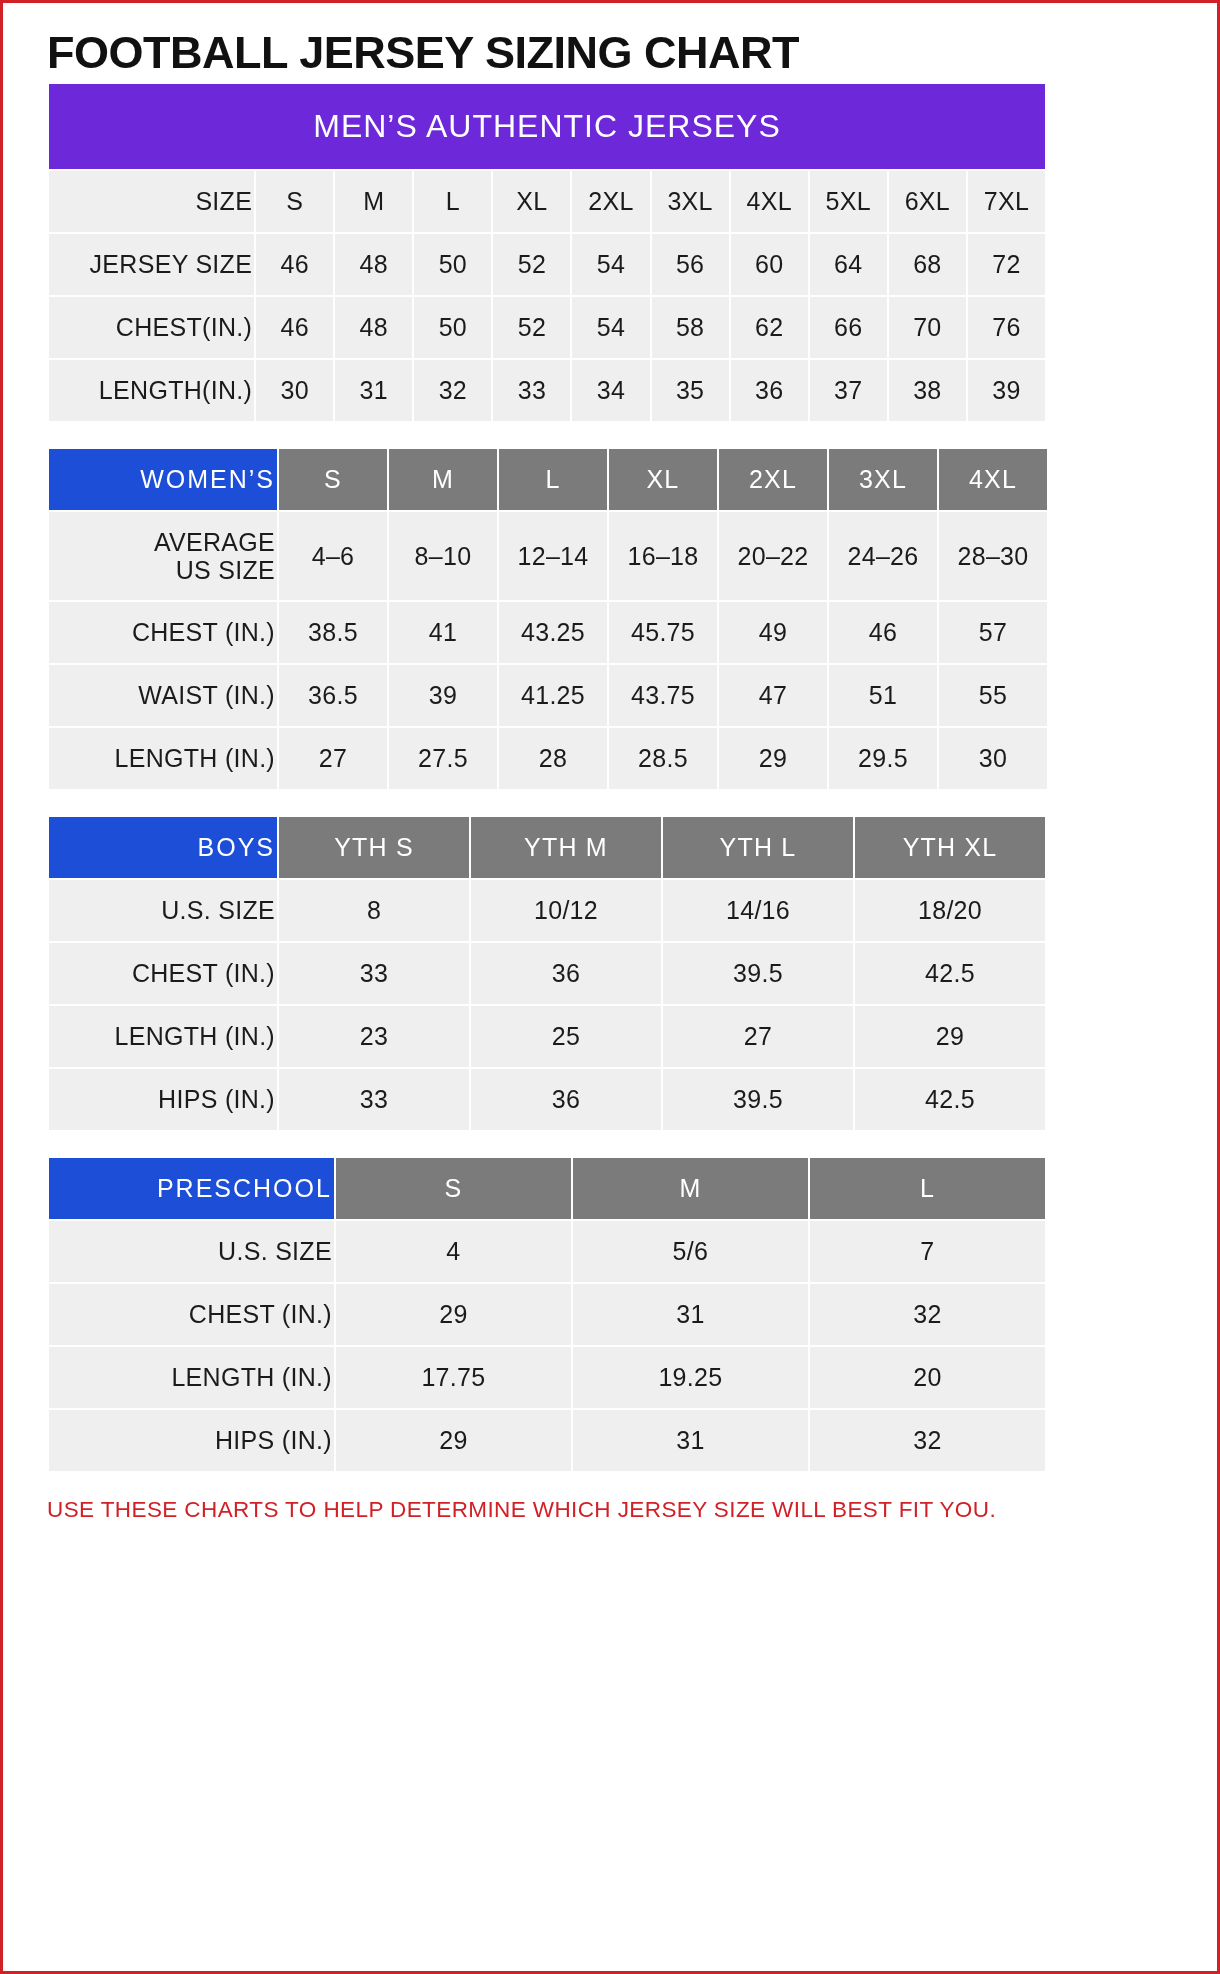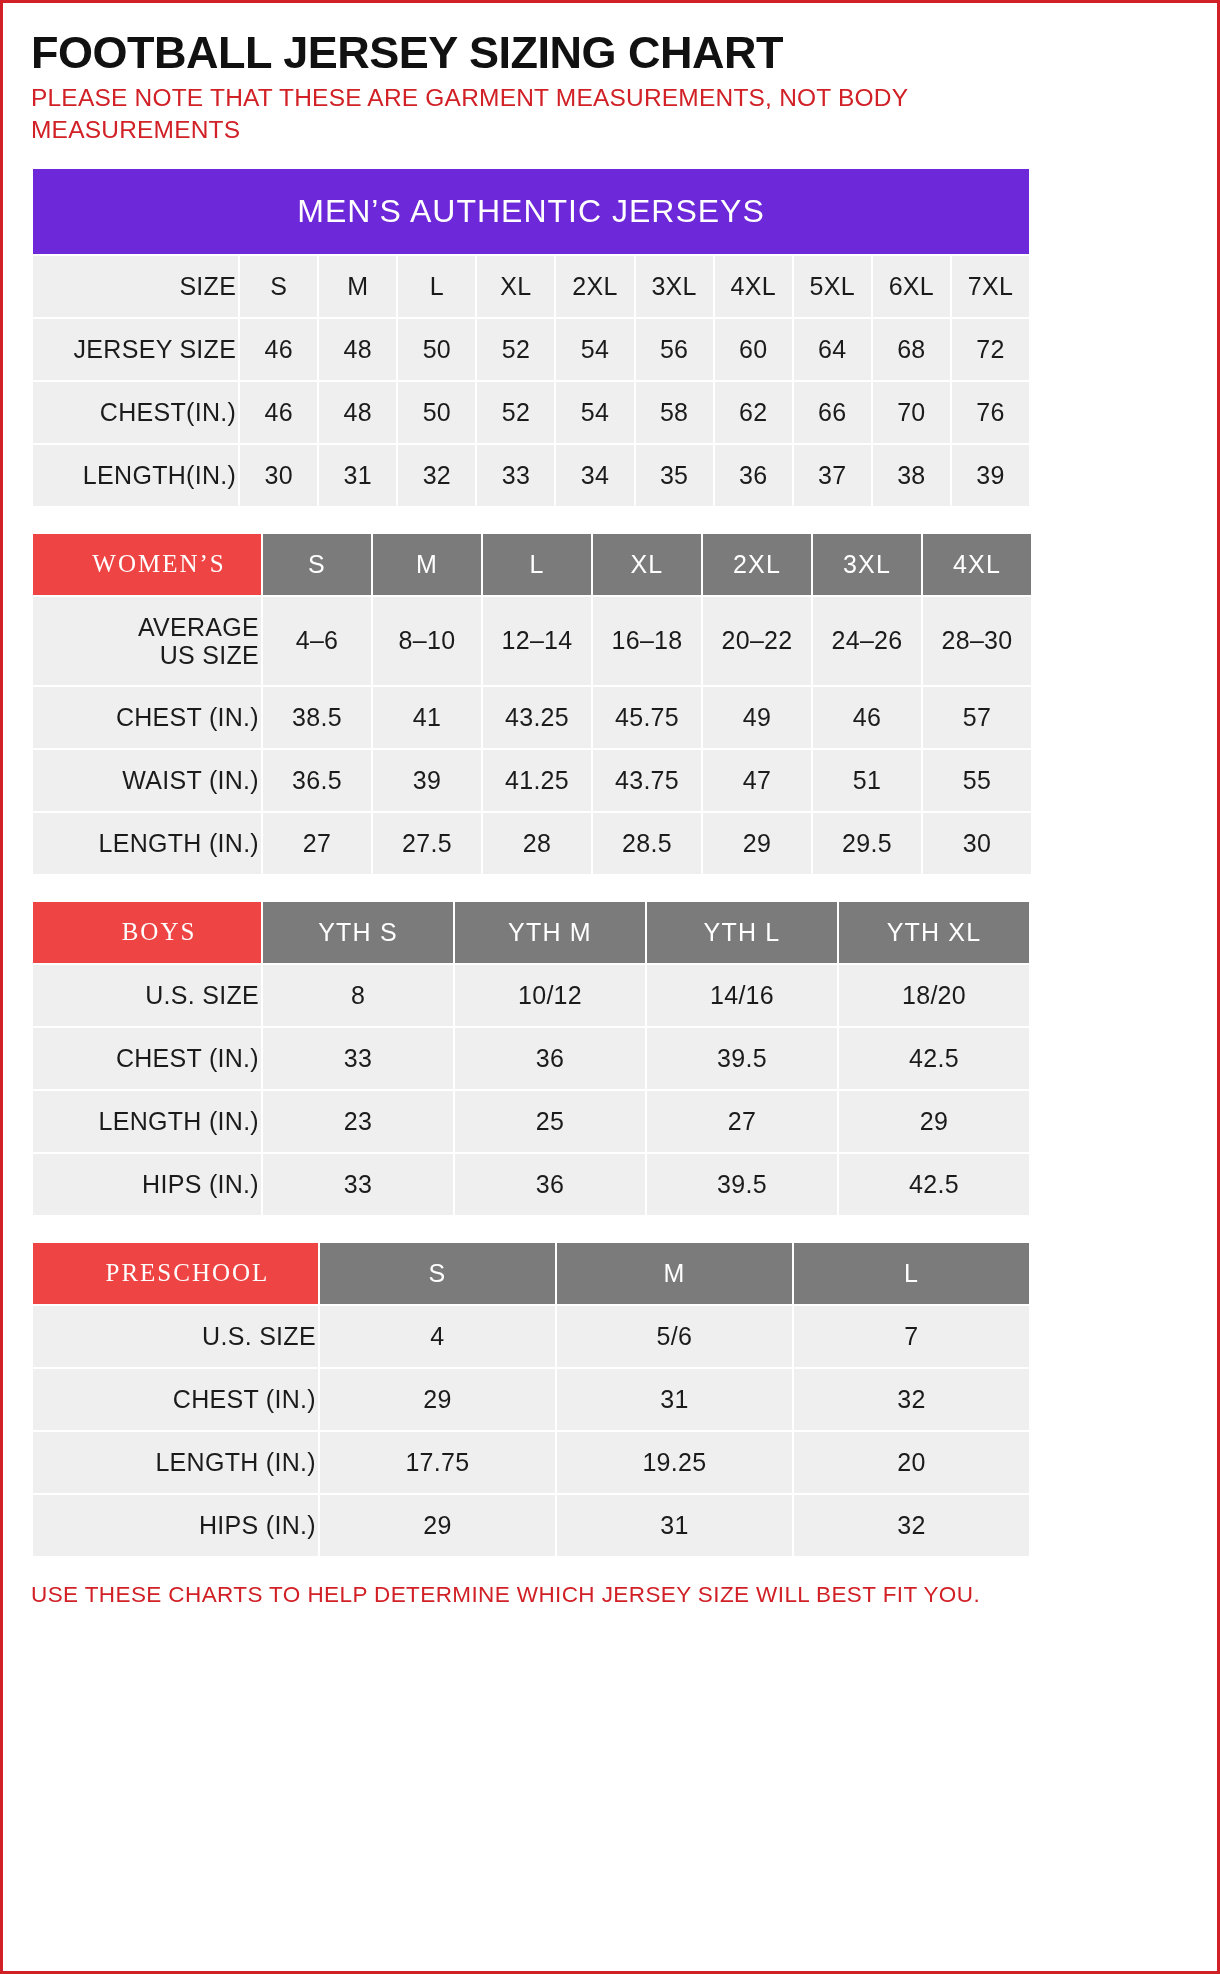--- a/index.html
+++ b/index.html
@@ -13,21 +13,21 @@
     font-family: "Liberation Sans", sans-serif;
     color: #1a1a1a;
     position: relative;
     box-sizing: border-box;
   }
   .page {
     width: 1220px;
     height: 1974px;
     box-sizing: border-box;
     border: 3px solid #d12026;
-    padding: 26px 44px 0 28px;
+    padding: 26px 44px 0 44px;
     position: relative;
     overflow: hidden;
   }
   h1.title {
     font-size: 45px;
     font-weight: bold;
     letter-spacing: -0.5px;
     margin: 0 0 6px 0;
     line-height: 1.05;
     color: #111111;
@@ -65,27 +65,26 @@
     padding: 24px 2px;
   }
   .mens td.rowlabel {
     text-align: right;
     padding-left: 14px;
     font-size: 25px;
     letter-spacing: 0.3px;
   }
   
   .gridtable td.hdrlabel {
-    background: #ef4444;
+    background: #1d4ed8;
     color: #ffffff;
-    text-align: center;
+    text-align: right;
     padding-left: 26px;
     letter-spacing: 2px;
     font-size: 25px;
-    font-family: Liberation Serif, serif;
   }
   .gridtable td.hdrcell {
     background: #7b7b7b;
     color: #ffffff;
     letter-spacing: 1.2px;
     font-size: 25px;
   }
   .gridtable td.rowlabel {
     text-align: right;
     padding-left: 26px;
@@ -105,21 +104,20 @@
     margin-top: 16px;
     padding-bottom: 18px;
   }
 </style>
 </head>
 <body>
 
 <div class="page">
 
   <h1 class="title">FOOTBALL JERSEY SIZING CHART</h1>
-  <div class="note">PLEASE NOTE THAT THESE ARE GARMENT MEASUREMENTS, NOT BODY MEASUREMENTS</div>
 
   <table class="chart mens">
     <colgroup>
       <col style="width:186px">
       <col style="width:71px">
         <col style="width:71px">
         <col style="width:71px">
         <col style="width:71px">
         <col style="width:71px">
       <col style="width:71px">

